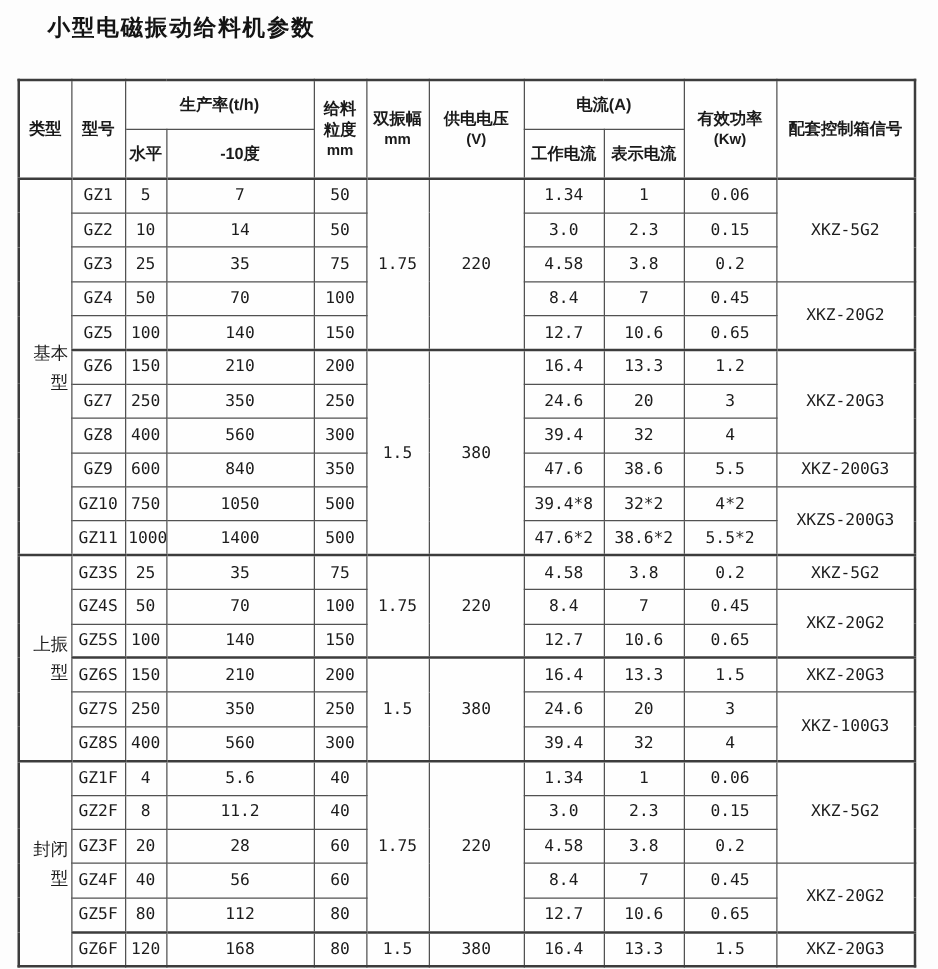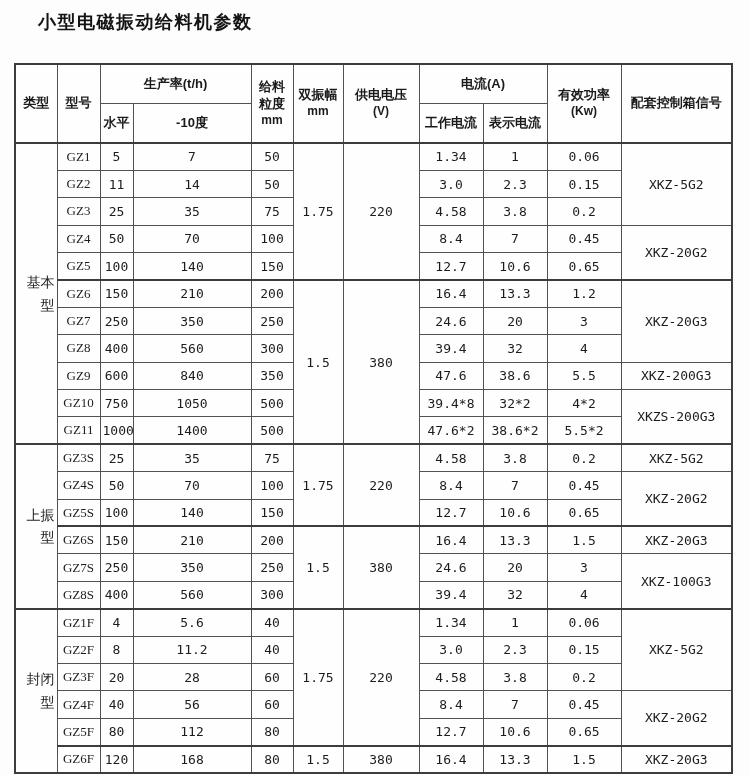--- a/index.html
+++ b/index.html
@@ -31,21 +31,21 @@
   tbody tr{height:27.4px;}
   tbody td{
     font-size:13px;
     font-family:"DejaVu Sans Mono","Liberation Sans",monospace,sans-serif;
     white-space:nowrap;
   }
   td.type-cell{
     font-family:"Liberation Sans",sans-serif;
     font-size:14px;line-height:1.6;white-space:normal;text-align:right;
   }
-  td.model-cell{text-align:center;font-family:Liberation Serif, serif;}
+  td.model-cell{text-align:center;}
   tbody tr.group-start td{border-top:2px solid #3c3c3c;}
   tbody tr.amp-start td{border-top:2px solid #3c3c3c;margin-top:48px;}
   .ctrl-h{padding:15px 8px;}
   .wm{
     position:absolute;color:#9a9a9a;opacity:.13;font-size:21px;
     transform:rotate(-38deg);pointer-events:none;white-space:nowrap;
     font-family:"Liberation Sans",sans-serif;letter-spacing:2px;
   }
 </style>
 </head>
@@ -113,21 +113,21 @@
         <td>50</td>
         <td rowspan="5">1.75</td>
         <td rowspan="5">220</td>
         <td>1.34</td>
         <td>1</td>
         <td>0.06</td>
         <td rowspan="3">XKZ-5G2</td>
       </tr>
       <tr>
         <td class="model-cell">GZ2</td>
-        <td>11</td>
+        <td>10</td>
         <td>14</td>
         <td>50</td>
         <td>3.0</td>
         <td>2.3</td>
         <td>0.15</td>
       </tr>
       <tr>
         <td class="model-cell">GZ3</td>
         <td>25</td>
         <td>35</td>

